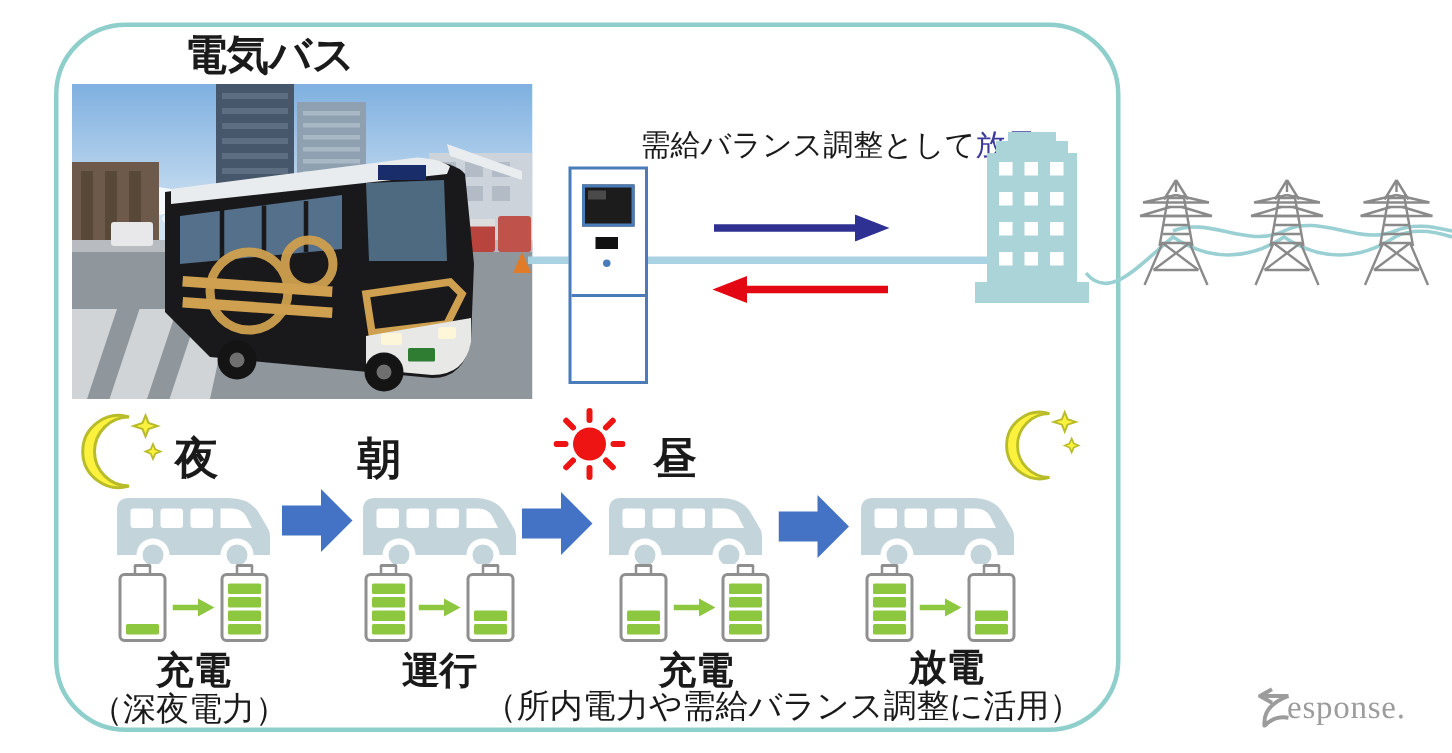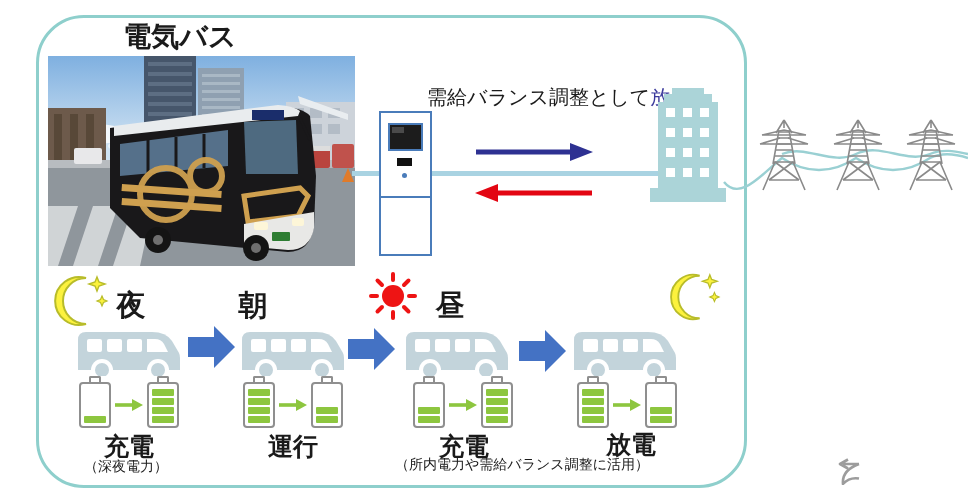--- a/index.html
+++ b/index.html
@@ -8,21 +8,21 @@
     font-family:Liberation Serif, serif;color:#1a1a1a;
   }
   .abs{position:absolute;}
   .frame{
     left:36px;top:15px;width:705px;height:467px;
     border:3px solid #8ecfcc;border-radius:48px;background:transparent;
   }
   .hdr{font-size:28px;font-weight:bold;white-space:nowrap;transform:translateX(-50%);}
   .timelbl{font-size:29px;font-weight:bold;white-space:nowrap;transform:translateX(-50%);}
   .actlbl{font-size:25px;font-weight:600;white-space:nowrap;transform:translateX(-50%);}
-  .notelbl{font-size:14px;white-space:nowrap;transform:translateX(-50%);}
+  .notelbl{font-size:22px;white-space:nowrap;transform:translateX(-50%);}
   .flowtext{font-size:20px;line-height:27px;white-space:nowrap;}
   .flowtext .hl-blue{color:#3b3a9c;}
   .flowtext .hl-red{color:#e30613;}
   .gridline{left:352px;top:171px;width:310px;height:5px;background:#a9d3e2;}
   
   .charger{left:379px;top:111px;width:49px;height:141px;background:#ffffff;border:2.5px solid #4a7cba;}
   .charger .screen{position:absolute;left:7px;top:10px;width:31px;height:24px;border:2px solid #4a7cba;background:#1c1c1c;}
   .charger .screen:after{content:"";position:absolute;left:2px;top:2px;width:12px;height:6px;background:#4a4a4a;}
   .charger .slot{position:absolute;left:16px;top:45px;width:15px;height:8px;background:#111;}
   .charger .dot{position:absolute;left:21px;top:60px;width:5px;height:5px;border-radius:50%;background:#4a7cba;}
@@ -409,16 +409,16 @@
         <div class="bar"></div>
       </div>
   </div>
   <div class="abs actlbl" style="left:631px;top:428px;">放電</div>
 
   <div class="abs notelbl" style="left:522px;top:456px;">（所内電力や需給バランス調整に活用）</div>
 
   <div class="abs watermark">
     <svg width="26" height="27" viewBox="0 0 26 27" style="display:inline-block;">
       <path d="M25,6 H9 M14,1.5 L6,6 L14,10.5 M25,6 C14,10 8,16 9,26 C14,20.5 19,19.5 25,20.5" stroke="#9c9c9c" stroke-width="2.6" fill="none" stroke-linejoin="round"></path>
-    </svg>
+    </svg><span>esponse.</span>
   </div>
 
 </div>
 
 </body></html>

